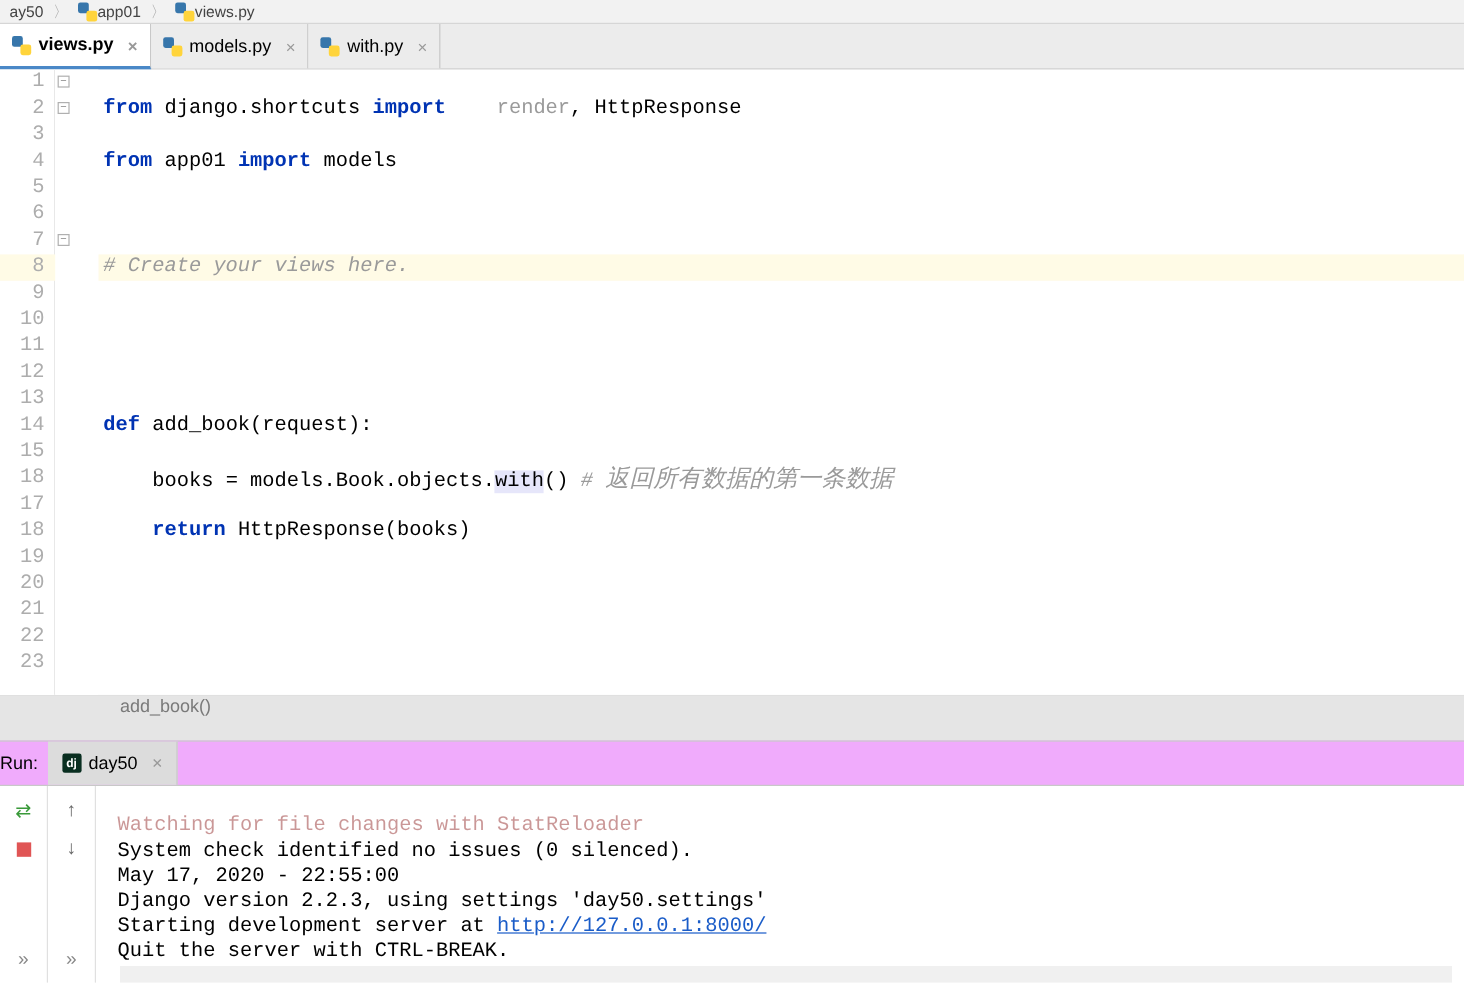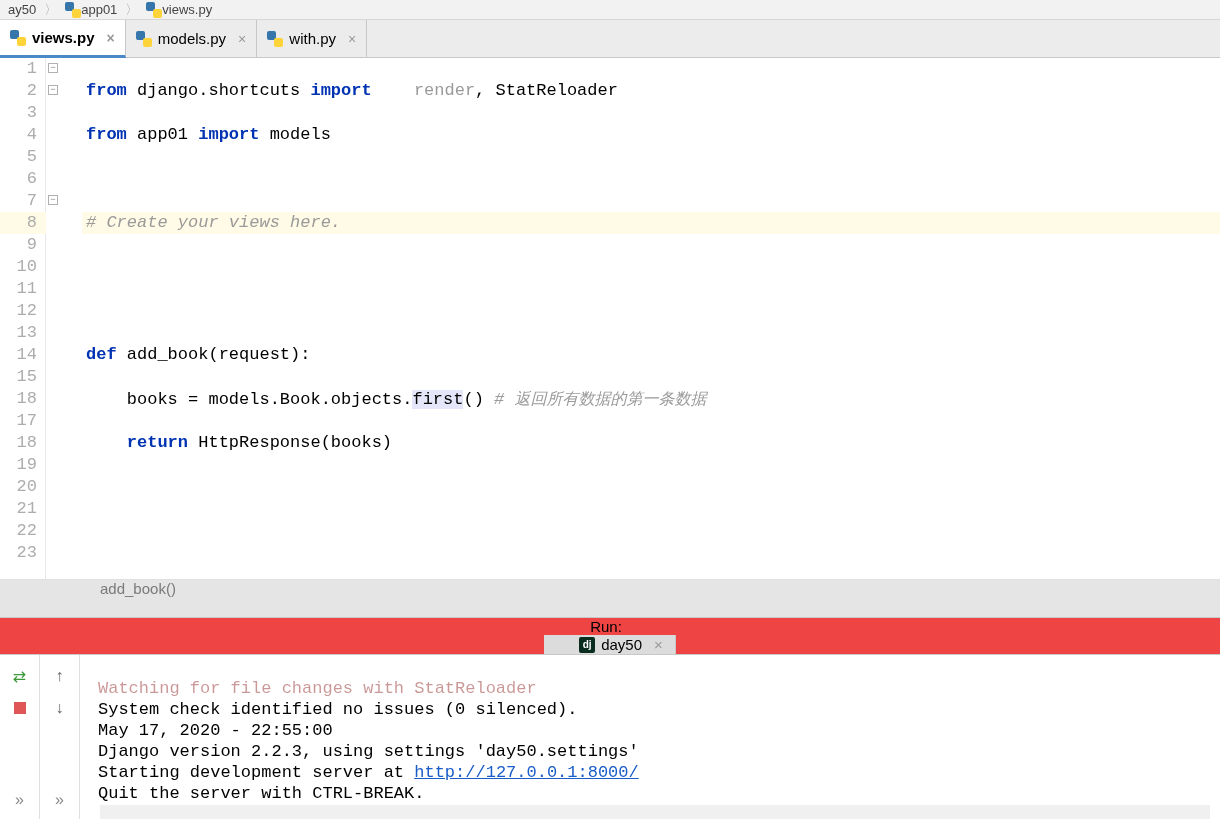--- a/index.html
+++ b/index.html
@@ -62,21 +62,20 @@
     content: ""; position: absolute; width: 9px; height: 9px; border-radius: 2px;
   }
   .py-icon::before { background: #3776ab; top: 0; left: 0; }
   .py-icon::after  { background: #ffd43b; bottom: 0; right: 0; }
 
   .dj-icon {
     width: 16px; height: 16px; display: inline-flex;
     align-items: center; justify-content: center;
     background: #092e20; color: #fff; font-size: 10px; font-weight: bold;
     border-radius: 2px;
-    margin-left: 23px;
   }
 
   
   .editor {
     display: flex;
     height: 521px;
     font-family: "Consolas","Courier New",monospace;
     font-size: 17px;
     line-height: 22px;
     background: #fff;
@@ -122,44 +121,43 @@
     left: 0; width: 82px;
     background: #fffbe6;
     height: 22px;
     z-index: 0;
   }
   .codeline { position: relative; z-index: 1; height: 22px; }
 
   .kw  { color: #0033b3; font-weight: bold; }
   .gray{ color: #9a9a9a; margin-left: 32px; }
   .comment { color: #9a9a9a; font-style: italic; }
-  .cn-comment { color: #9a9a9a; font-style: italic; font-family: "SimSun","宋体",serif; font-size: 16px; }
+  .cn-comment { color: #9a9a9a; font-style: italic; font-family: "SimSun","宋体",serif; font-size: 20px; }
   .sel-id { background: #e6e6fa; }
 
   
   .code-crumb {
     height: 38px;
     padding-left: 100px;
     display: flex;
     font-size: 15px;
     color: #7a7a7a;
     border-top: 1px solid #e0e0e0;
     background: #e5e5e5;
   }
 
   
   .run-header {
     display: flex;
     align-items: center;
     height: 38px;
-    background: #ef4444;
+    background: #f0abfc;
     border-top: 1px solid #c8c8c8;
     border-bottom: 1px solid #c8c8c8;
     font-size: 15px;
-    flex-direction: column;
   }
   .run-label { padding: 0 8px 0 0; color: #000; }
   .run-tab {
     display: flex; align-items: center; gap: 6px;
     padding: 0 12px;
     height: 100%;
     background: #dcdcdc;
     border-right: 1px solid #c8c8c8;
   }
   .run-tab .close { color: #999; margin-left: 6px; }
@@ -273,28 +271,28 @@
     <div class="codeline">23</div>
   </div>
 
   <div class="fold-col">
     <div class="fold-mark" style="top:5px">−</div>
     <div class="fold-mark" style="top:27px">−</div>
     <div class="fold-mark" style="top:137px">−</div>
   </div>
 
   <div class="code">
-<div class="codeline"><span class="kw">from</span><span> django.shortcuts </span><span class="kw">import</span><span> </span><span class="gray">render</span><span>, StatReloader</span></div>
+<div class="codeline"><span class="kw">from</span><span> django.shortcuts </span><span class="kw">import</span><span> </span><span class="gray">render</span><span>, HttpResponse</span></div>
 <div class="codeline"><span class="kw">from</span><span> app01 </span><span class="kw">import</span><span> models</span></div>
 <div class="codeline"></div>
 <div class="codeline"><span class="comment"># Create your views here.</span></div>
 <div class="codeline"></div>
 <div class="codeline"></div>
 <div class="codeline"><span class="kw">def</span><span> add_book(request):</span></div>
-<div class="codeline"><span>    </span><span>books = models.Book.objects.</span><span class="sel-id">first</span><span>() </span><span class="comment"># </span><span class="cn-comment">返回所有数据的第一条数据</span></div>
+<div class="codeline"><span>    </span><span>books = models.Book.objects.</span><span class="sel-id">with</span><span>() </span><span class="comment"># </span><span class="cn-comment">返回所有数据的第一条数据</span></div>
 <div class="codeline"><span>    </span><span class="kw">return</span><span> HttpResponse(books)</span></div>
 <div class="codeline"></div><div class="codeline"></div><div class="codeline"></div><div class="codeline"></div><div class="codeline"></div><div class="codeline"></div><div class="codeline"></div><div class="codeline"></div><div class="codeline"></div><div class="codeline"></div><div class="codeline"></div><div class="codeline"></div><div class="codeline"></div><div class="codeline"></div>
   </div>
 </div>
 
 <div class="code-crumb">
   <span>add_book()</span>
 </div>
 
 <div class="run-header">

